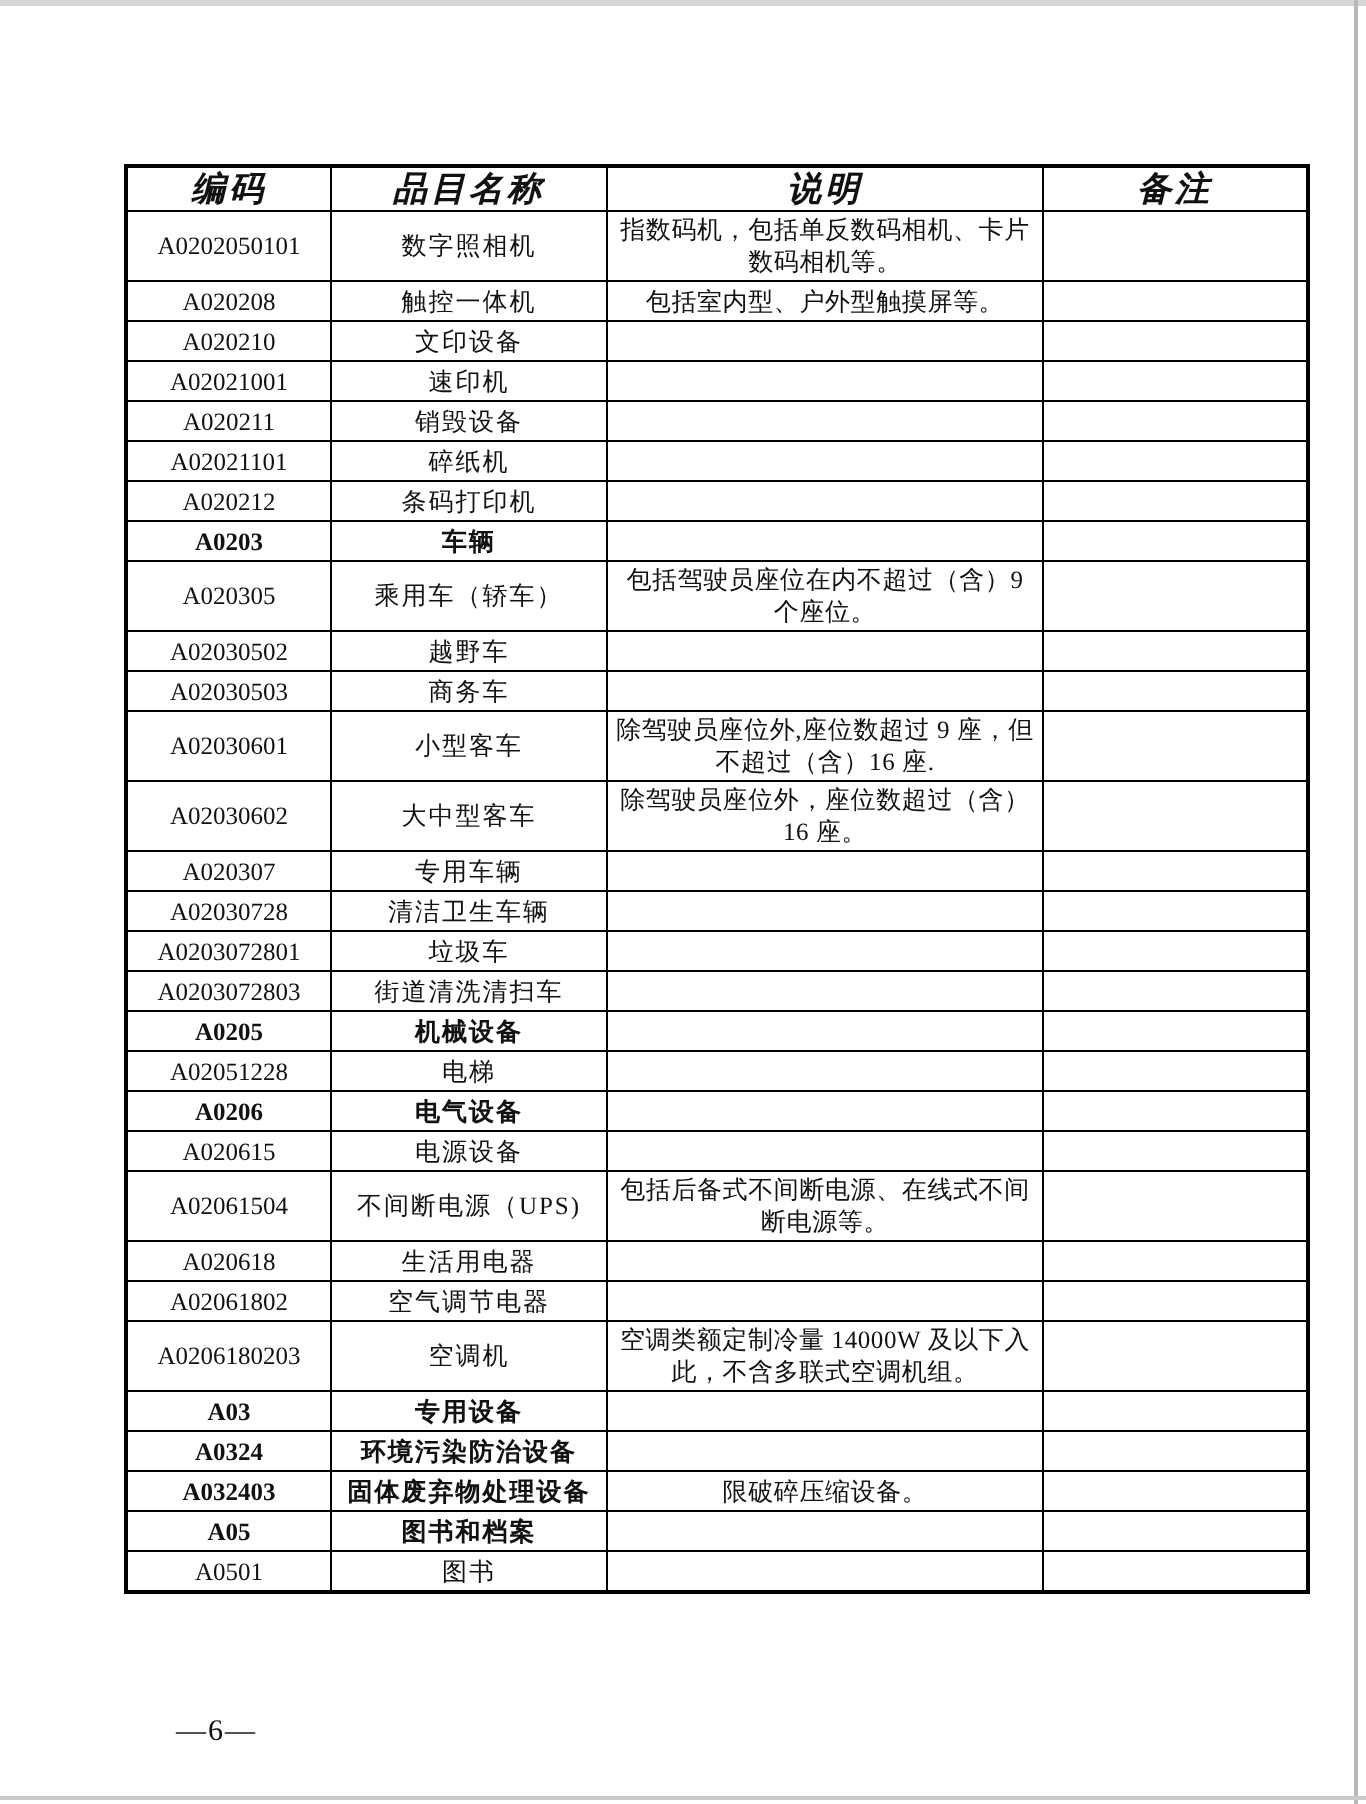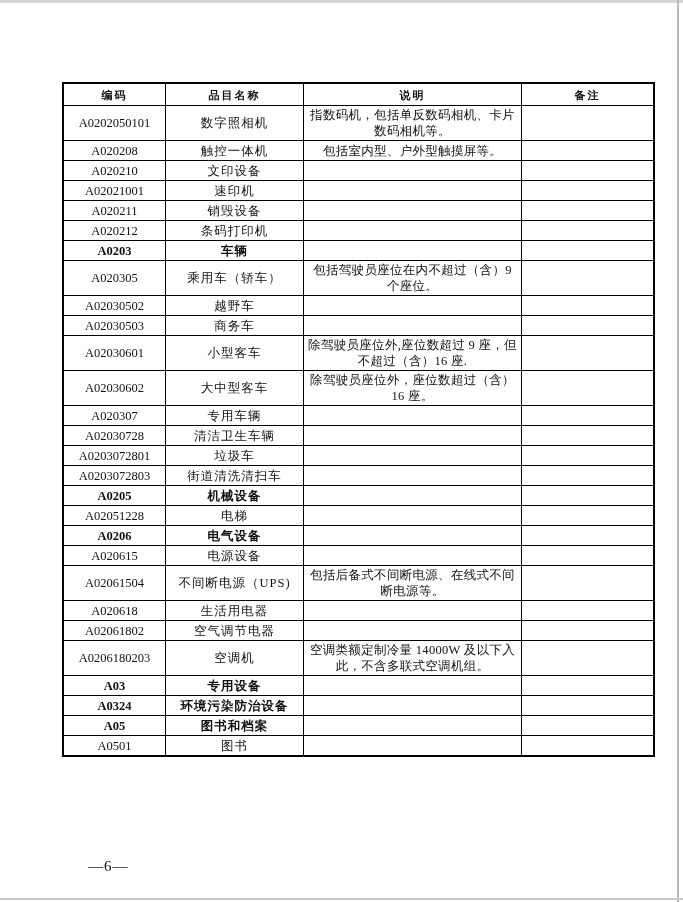--- a/index.html
+++ b/index.html
@@ -36,22 +36,23 @@
     vertical-align: middle;
     font-size: 12.5px;
     line-height: 16px;
     padding: 1px 3px;
     overflow: hidden;
     word-break: break-all;
   }
   .catalog th {
     height: 19px;
     font-weight: bold;
-    font-size: 11px;
+    font-size: 17px;
     letter-spacing: 2px;
+    font-style: italic;
   }
   .catalog td { height: 17px; }
   .col-code { width: 95px;  letter-spacing: 0; }
   .col-name { width: 131px; letter-spacing: 1px; }
   .col-desc { width: 211px; letter-spacing: 0.3px; margin-top: 28px; }
   .col-note { width: 125px; }
   tr.bold td.col-code, tr.bold td.col-name { font-weight: bold; }
 
   .pagenum {
     position: absolute;
@@ -100,20 +101,26 @@
           <td class="col-desc"></td>
           <td class="col-note"></td>
         </tr>
         <tr>
           <td class="col-code">A020211</td>
           <td class="col-name">销毁设备</td>
           <td class="col-desc"></td>
           <td class="col-note"></td>
         </tr>
         <tr>
+          <td class="col-code">A02021101</td>
+          <td class="col-name">碎纸机</td>
+          <td class="col-desc"></td>
+          <td class="col-note"></td>
+        </tr>
+        <tr>
           <td class="col-code">A020212</td>
           <td class="col-name">条码打印机</td>
           <td class="col-desc"></td>
           <td class="col-note"></td>
         </tr>
         <tr class="bold">
           <td class="col-code">A0203</td>
           <td class="col-name">车辆</td>
           <td class="col-desc"></td>
           <td class="col-note"></td>
@@ -223,20 +230,26 @@
         <tr class="bold">
           <td class="col-code">A03</td>
           <td class="col-name">专用设备</td>
           <td class="col-desc"></td>
           <td class="col-note"></td>
         </tr>
         <tr class="bold">
           <td class="col-code">A0324</td>
           <td class="col-name">环境污染防治设备</td>
           <td class="col-desc"></td>
+          <td class="col-note"></td>
+        </tr>
+        <tr class="bold">
+          <td class="col-code">A032403</td>
+          <td class="col-name">固体废弃物处理设备</td>
+          <td class="col-desc">限破碎压缩设备。</td>
           <td class="col-note"></td>
         </tr>
         <tr class="bold">
           <td class="col-code">A05</td>
           <td class="col-name">图书和档案</td>
           <td class="col-desc"></td>
           <td class="col-note"></td>
         </tr>
         <tr>
           <td class="col-code">A0501</td>

